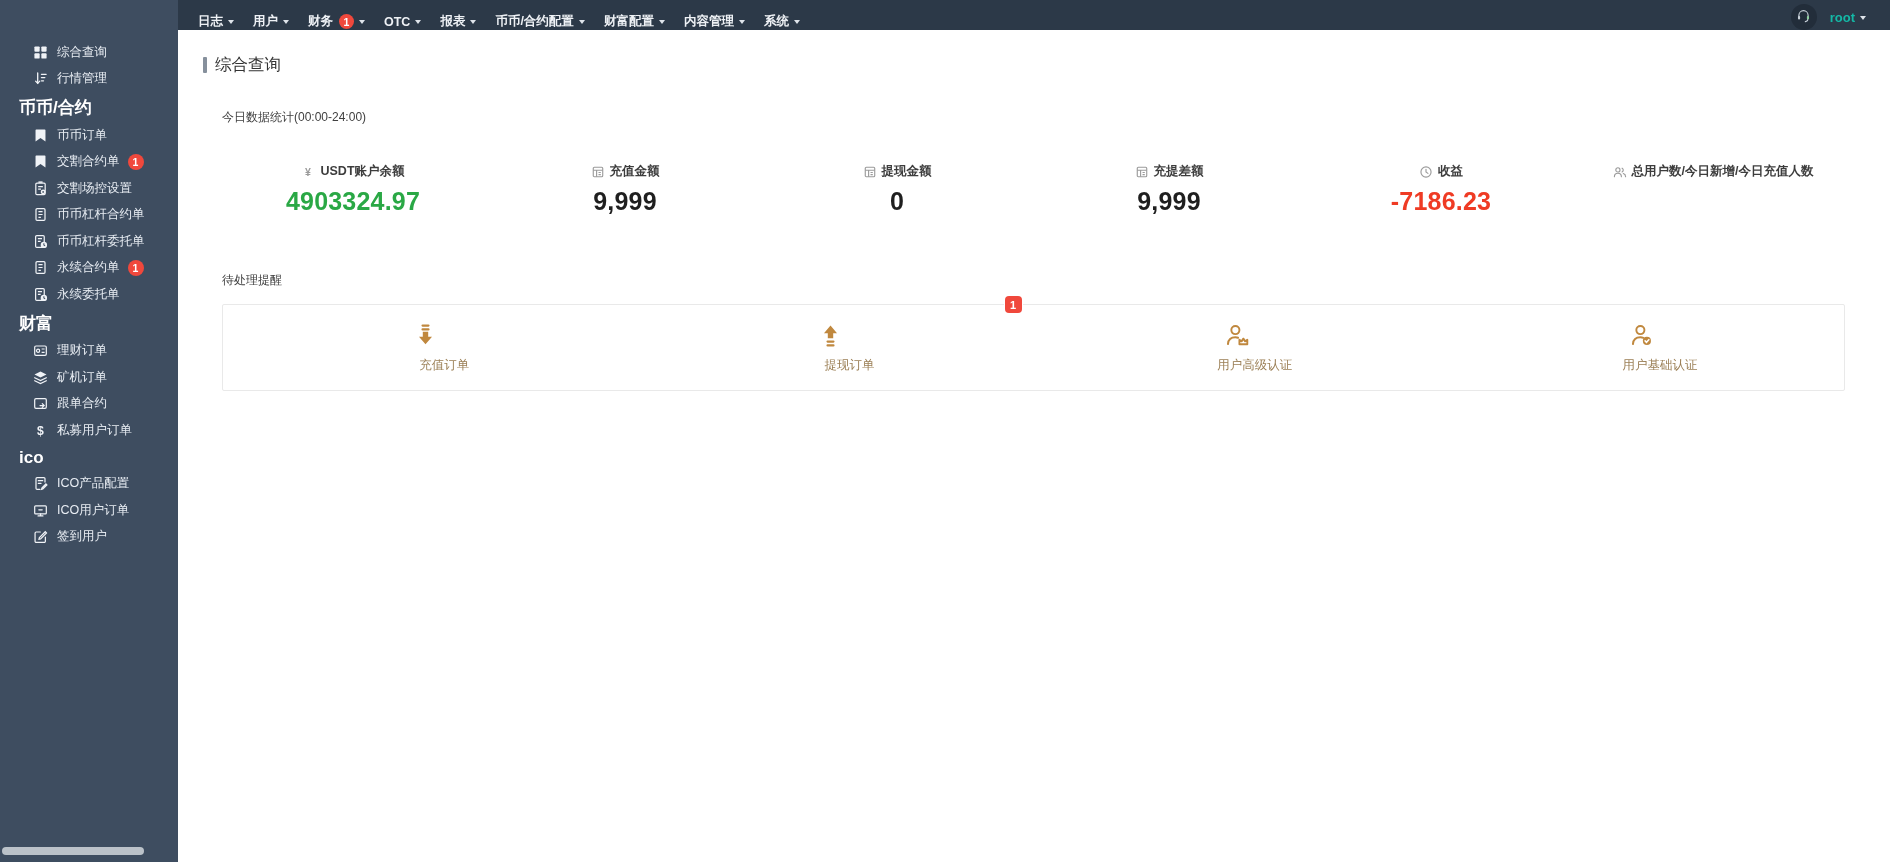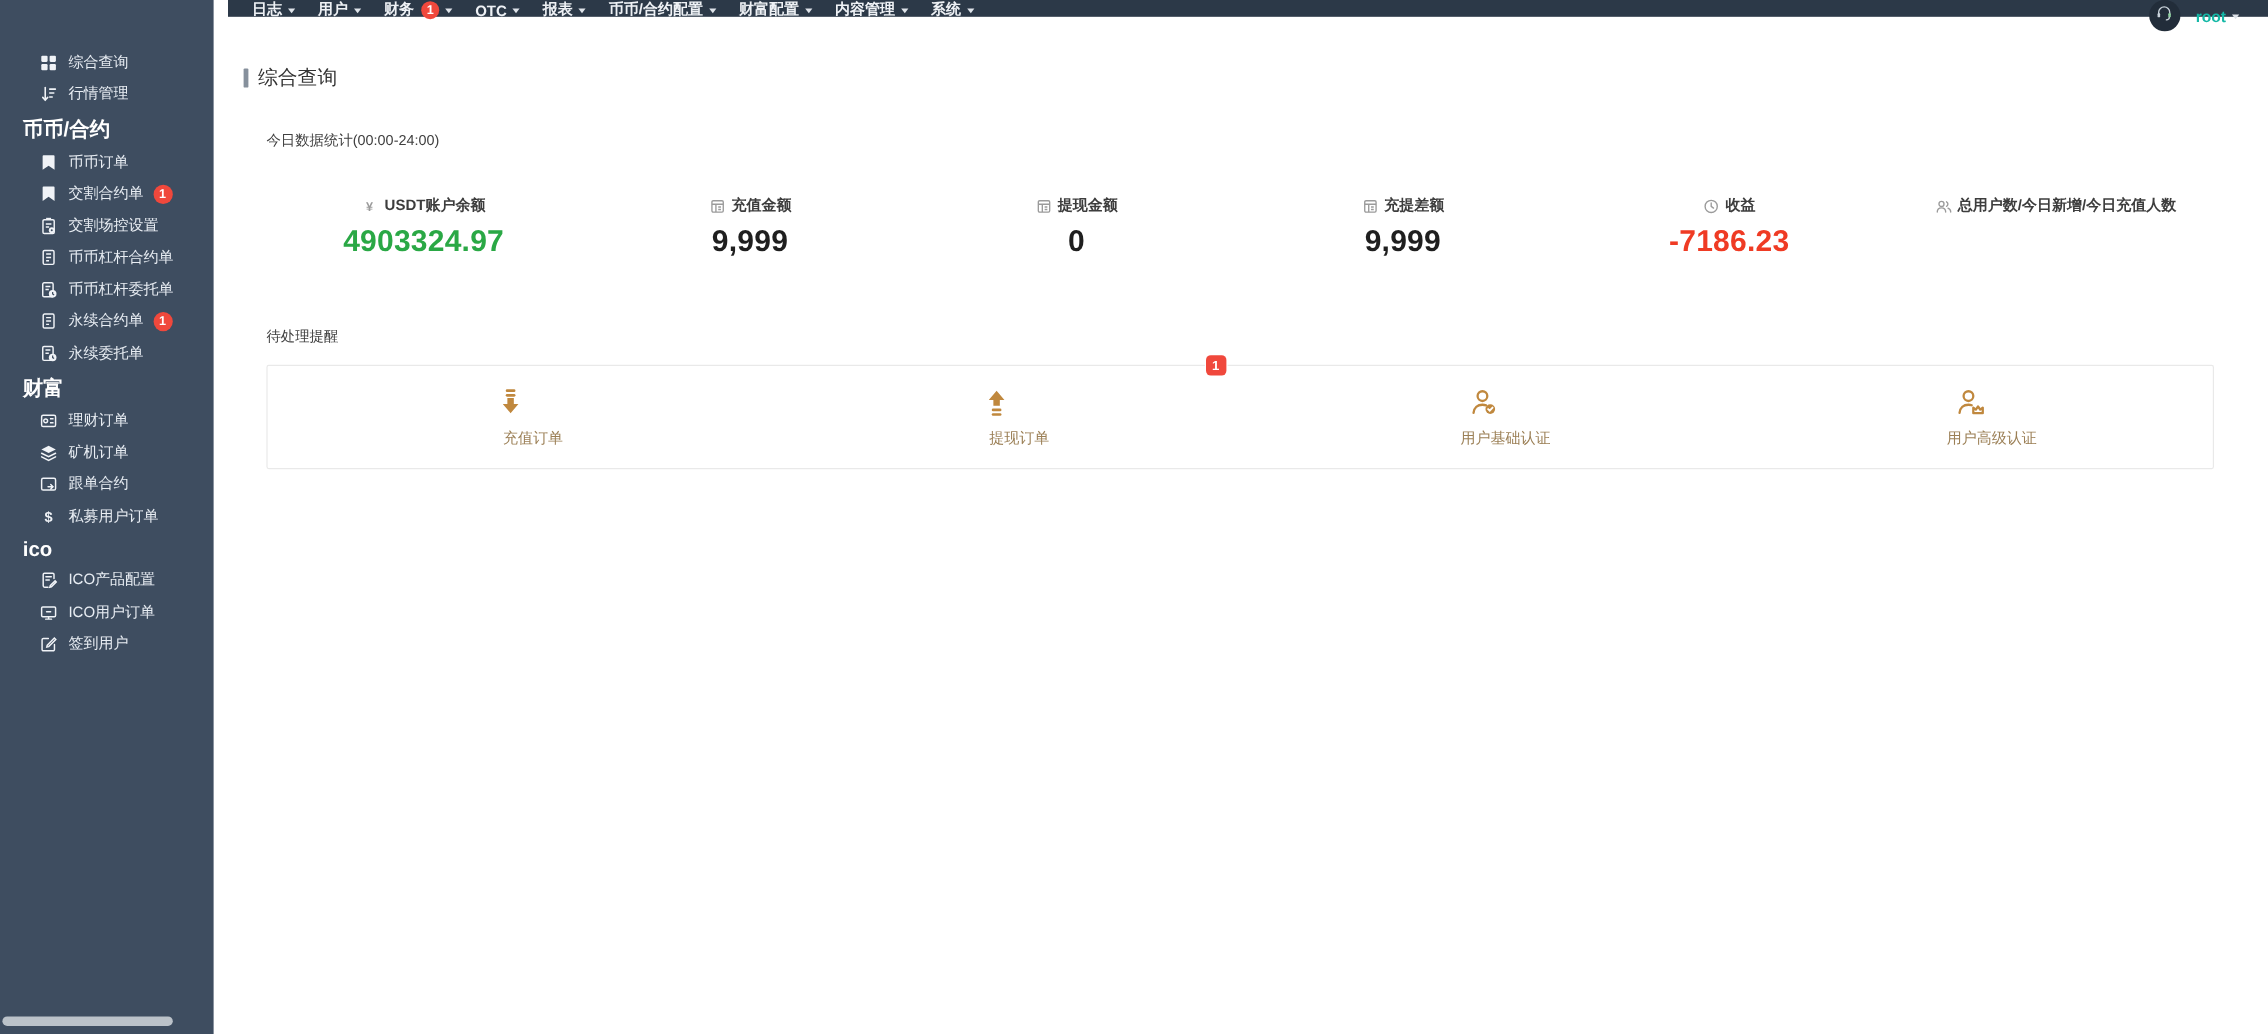--- a/index.html
+++ b/index.html
@@ -13,22 +13,22 @@
   .side-list{padding-top:39px;}
   .side-item{height:26.5px;display:flex;align-items:center;padding-left:33px;color:#e8edf3;font-size:12.5px;cursor:pointer;white-space:nowrap;}
   .side-item .icon{width:15px;height:15px;margin-right:9px;display:inline-flex;color:#f0f3f7;flex:0 0 15px;}
   .side-item .icon svg{width:100%;height:100%;}
   .side-section{padding:4px 0 3px 19px;font-weight:bold;color:#fff;font-size:17px;white-space:nowrap;}
   .badge-circle{min-width:16px;height:16px;border-radius:9px;background:var(--badge-red);color:#fff;
     font-size:10.5px;font-weight:bold;display:inline-flex;align-items:center;justify-content:center;
     margin-left:8px;padding:0 2px;box-sizing:border-box;}
   .side-scrollbar{position:absolute;bottom:7px;left:2px;width:142px;height:8px;border-radius:4px;background:#c2c8cf;opacity:.95;}
   
-  .topnav{position:absolute;left:190px;right:0;top:0;height:14px;background:var(--topnav-bg);
-    display:flex;align-items:flex-start;padding-left:20px;z-index:3;}
+  .topnav{position:absolute;left:178px;right:0;top:0;height:30px;background:var(--topnav-bg);
+    display:flex;align-items:flex-end;padding-left:20px;z-index:3;}
   .nav-items{display:flex;align-items:center;}
   .nav-item{display:flex;align-items:center;margin-right:19px;cursor:pointer;}
   .nav-label{color:#eef1f5;font-size:12.5px;font-weight:bold;white-space:nowrap;}
   .nav-item .badge-circle{margin-left:6px;height:15px;min-width:15px;}
   .caret{width:0;height:0;border-left:3.5px solid transparent;border-right:3.5px solid transparent;
     border-top:4px solid #dfe4ea;margin-left:5px;margin-top:1px;}
   .nav-right{margin-left:auto;display:flex;align-items:center;padding-right:24px;}
   .avatar{width:26px;height:26px;border-radius:50%;background:#222d3a;display:flex;align-items:center;
     justify-content:center;margin-right:13px;cursor:pointer;}
   .avatar svg{width:17px;height:17px;}
@@ -398,35 +398,35 @@
               <g stroke="currentColor" stroke-width="2" stroke-linecap="round">
                 <path d="M9.4 17.4h5.2"></path>
                 <path d="M9.4 20.8h5.2"></path>
               </g>
             </svg>
           </span>
           <div class="pending-label">提现订单</div>
         </div>
         <div class="pending-item">
           <span class="icon">
+            <svg viewBox="0 0 24 24" fill="none" stroke="currentColor" stroke-width="1.7" stroke-linecap="round" stroke-linejoin="round">
+              <circle cx="11" cy="7.2" r="3.6"></circle>
+              <path d="M4.4 19.6c.3-3.8 3-6 6.6-6 .9 0 1.7.1 2.4.4"></path>
+              <path d="M14.6 19.8v-4l1.9 1.4 1.6-2.4 1.6 2.4 1.9-1.4v4z"></path>
+            </svg>
+          </span>
+          <div class="pending-label">用户高级认证</div>
+        </div>
+        <div class="pending-item">
+          <span class="icon">
             <svg viewBox="0 0 24 24" fill="none" stroke="currentColor" stroke-width="1.7" stroke-linecap="round">
               <circle cx="11" cy="7.2" r="3.6"></circle>
               <path d="M4.4 19.6c.3-3.8 3-6 6.6-6 1 0 1.9.2 2.7.5"></path>
               <circle cx="16.8" cy="16.8" r="3.6" fill="currentColor" stroke="none"></circle>
               <path d="M15.2 16.8l1.2 1.2 2.1-2.3" stroke="#fff" stroke-width="1.4"></path>
             </svg>
           </span>
           <div class="pending-label">用户基础认证</div>
         </div>
-        <div class="pending-item">
-          <span class="icon">
-            <svg viewBox="0 0 24 24" fill="none" stroke="currentColor" stroke-width="1.7" stroke-linecap="round" stroke-linejoin="round">
-              <circle cx="11" cy="7.2" r="3.6"></circle>
-              <path d="M4.4 19.6c.3-3.8 3-6 6.6-6 .9 0 1.7.1 2.4.4"></path>
-              <path d="M14.6 19.8v-4l1.9 1.4 1.6-2.4 1.6 2.4 1.9-1.4v4z"></path>
-            </svg>
-          </span>
-          <div class="pending-label">用户高级认证</div>
-        </div>
       </div>
   </main>
 
 </div>
 
 </body></html>

